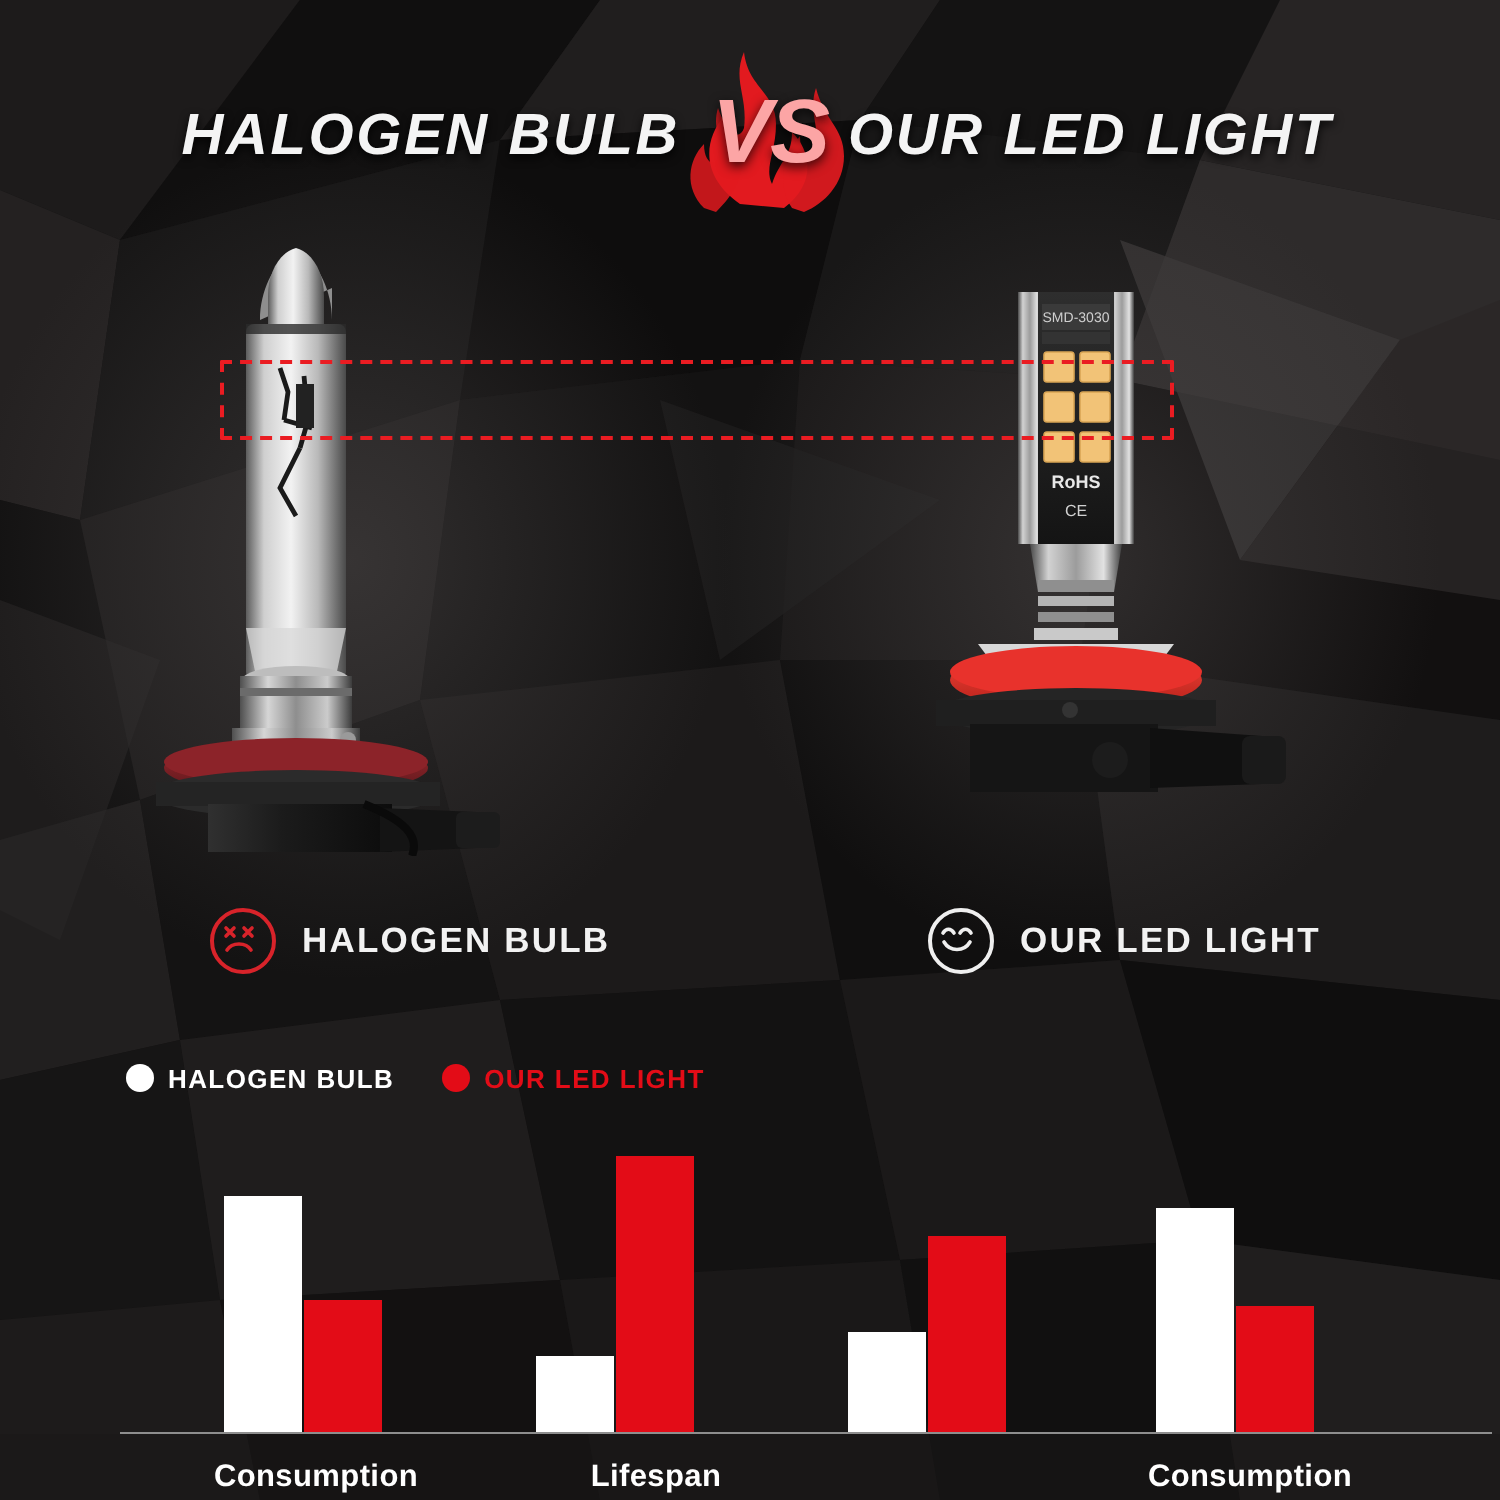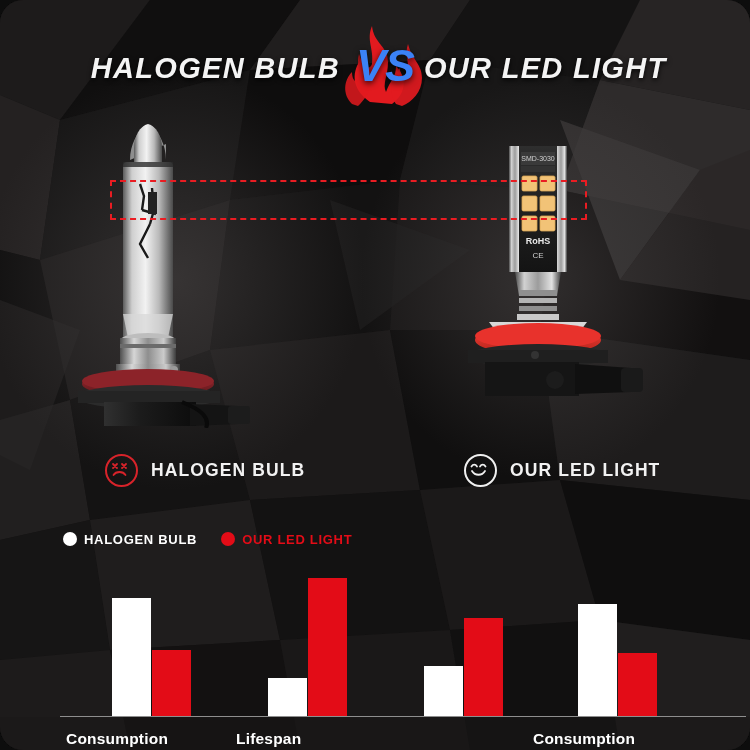--- a/index.html
+++ b/index.html
@@ -1,33 +1,33 @@
 <!DOCTYPE html>
 <html><head>
 <meta charset="utf-8">
 <style>
   html,body{margin:0;padding:0;background:#0d0d0d;}
   body{width:750px;height:750px;overflow:hidden;font-family:"Liberation Sans",sans-serif;}
 
-  #page{position:relative;width:750px;height:750px;background:#121111;overflow:hidden;border-radius:23px;}
+  #page{position:relative;width:750px;height:750px;background:#121111;overflow:hidden;}
 
   
   .bg{position:absolute;inset:0;background:#141313;}
   .bg svg{position:absolute;inset:0;width:750px;height:750px;}
 
   
   .header{position:absolute;left:0;top:38px;width:750px;height:60px;}
   .h-txt{position:absolute;top:0;font-size:29px;font-weight:bold;font-style:italic;
          color:#f4f4f4;letter-spacing:1.3px;line-height:60px;white-space:nowrap;
          text-shadow:0 2px 5px rgba(0,0,0,.85);}
   #h-left{right:410px;}
   #h-right{left:424px;}
   .vs-wrap{position:absolute;left:330px;top:-20px;width:110px;height:96px;}
   .vs-txt{position:absolute;left:0;top:18px;width:110px;text-align:center;
-          font-size:45px;font-weight:bold;font-style:italic;color:#3b82f6;
+          font-size:45px;font-weight:bold;font-style:italic;color:#fca5a5;
           letter-spacing:-1px;line-height:60px;text-shadow:0 2px 6px rgba(0,0,0,.8);}
 
   
   .prod{position:absolute;}
   .cap-row{position:absolute;height:40px;display:flex;align-items:center;gap:13px;}
   .cap-txt{font-size:17.5px;font-weight:bold;color:#f2f2f2;letter-spacing:1.1px;white-space:nowrap;}
   .face{width:29px;height:29px;border-radius:50%;position:relative;flex:0 0 auto;}
   .face.sad{border:2.4px solid #d8232a;}
   .face.happy{border:2.4px solid #efefef;}
 
@@ -40,21 +40,21 @@
   .lg-dot{width:14px;height:14px;border-radius:50%;}
   .lg-lab{font-size:13px;font-weight:bold;letter-spacing:.7px;margin-left:7px;}
 
   
   .chart{position:absolute;left:0;top:555px;width:750px;height:195px;}
   .axis{position:absolute;left:60px;top:161px;width:686px;height:1px;background:#8e8e8e;}
   .bar{position:absolute;bottom:34px;}
   .bar.w{background:#fdfdfd;}
   .bar.r{background:#e30c17;}
   .xlab{position:absolute;bottom:2px;font-size:15.5px;font-weight:bold;color:#fff;
-        letter-spacing:.2px;}
+        text-align:center;letter-spacing:.2px;}
   .labelband{position:absolute;left:0;top:162px;width:750px;height:33px;background:rgba(26,24,24,.55);}
 </style>
 </head>
 <body>
 
 <div id="page">
 
   <div class="bg">
     <svg viewBox="0 0 750 750" preserveAspectRatio="none">
       <defs>

